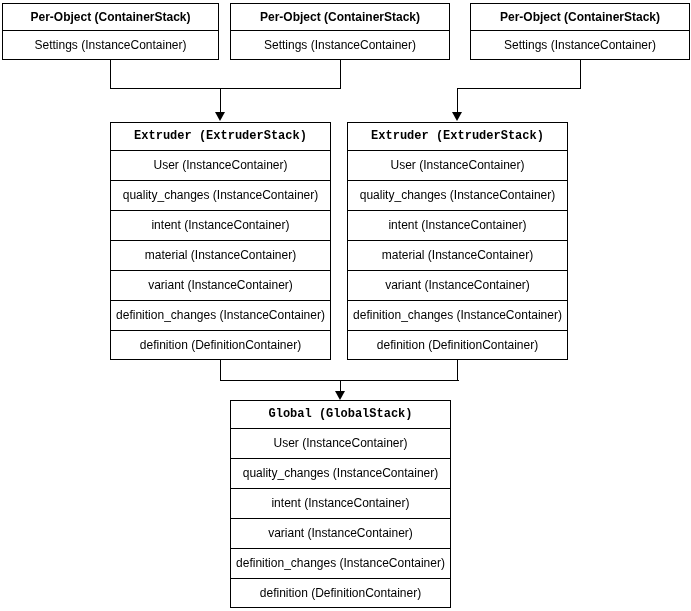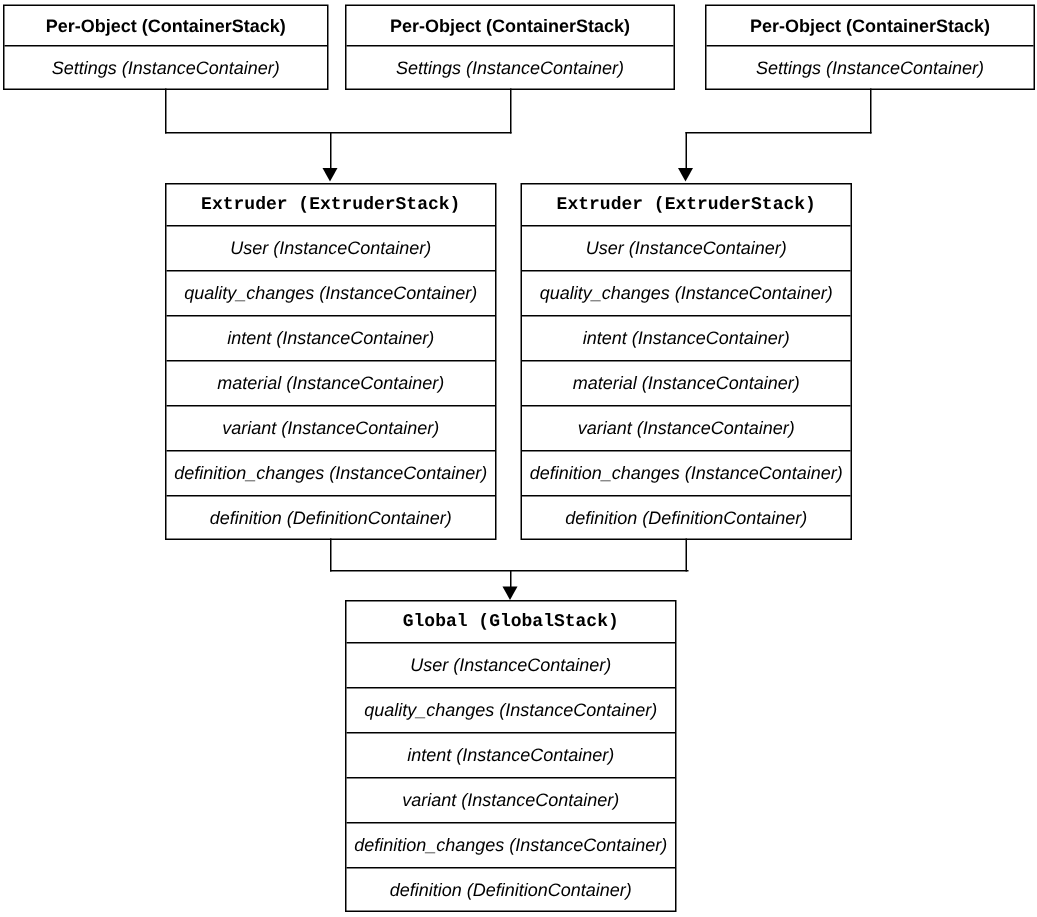--- a/index.html
+++ b/index.html
@@ -32,21 +32,20 @@
     white-space:nowrap;
   }
   .stack-row {
     flex:0 0 auto;
     border-top:1.5px solid #000000;
     display:flex;
     align-items:center;
     justify-content:center;
     font-size:12px;
     white-space:nowrap;
-    font-style:italic;
   }
   .h27 { height:25.5px; }
   .h28 { height:26.5px;font-family:Liberation Mono, monospace; }
   .r30 { height:30px; }
   .vline { position:absolute; width:1.5px; background:#000000; }
   .hline { position:absolute; height:1.5px; background:#000000; }
   .arrowhead {
     position:absolute;
     width:0; height:0;
     border-left:5.5px solid transparent;

